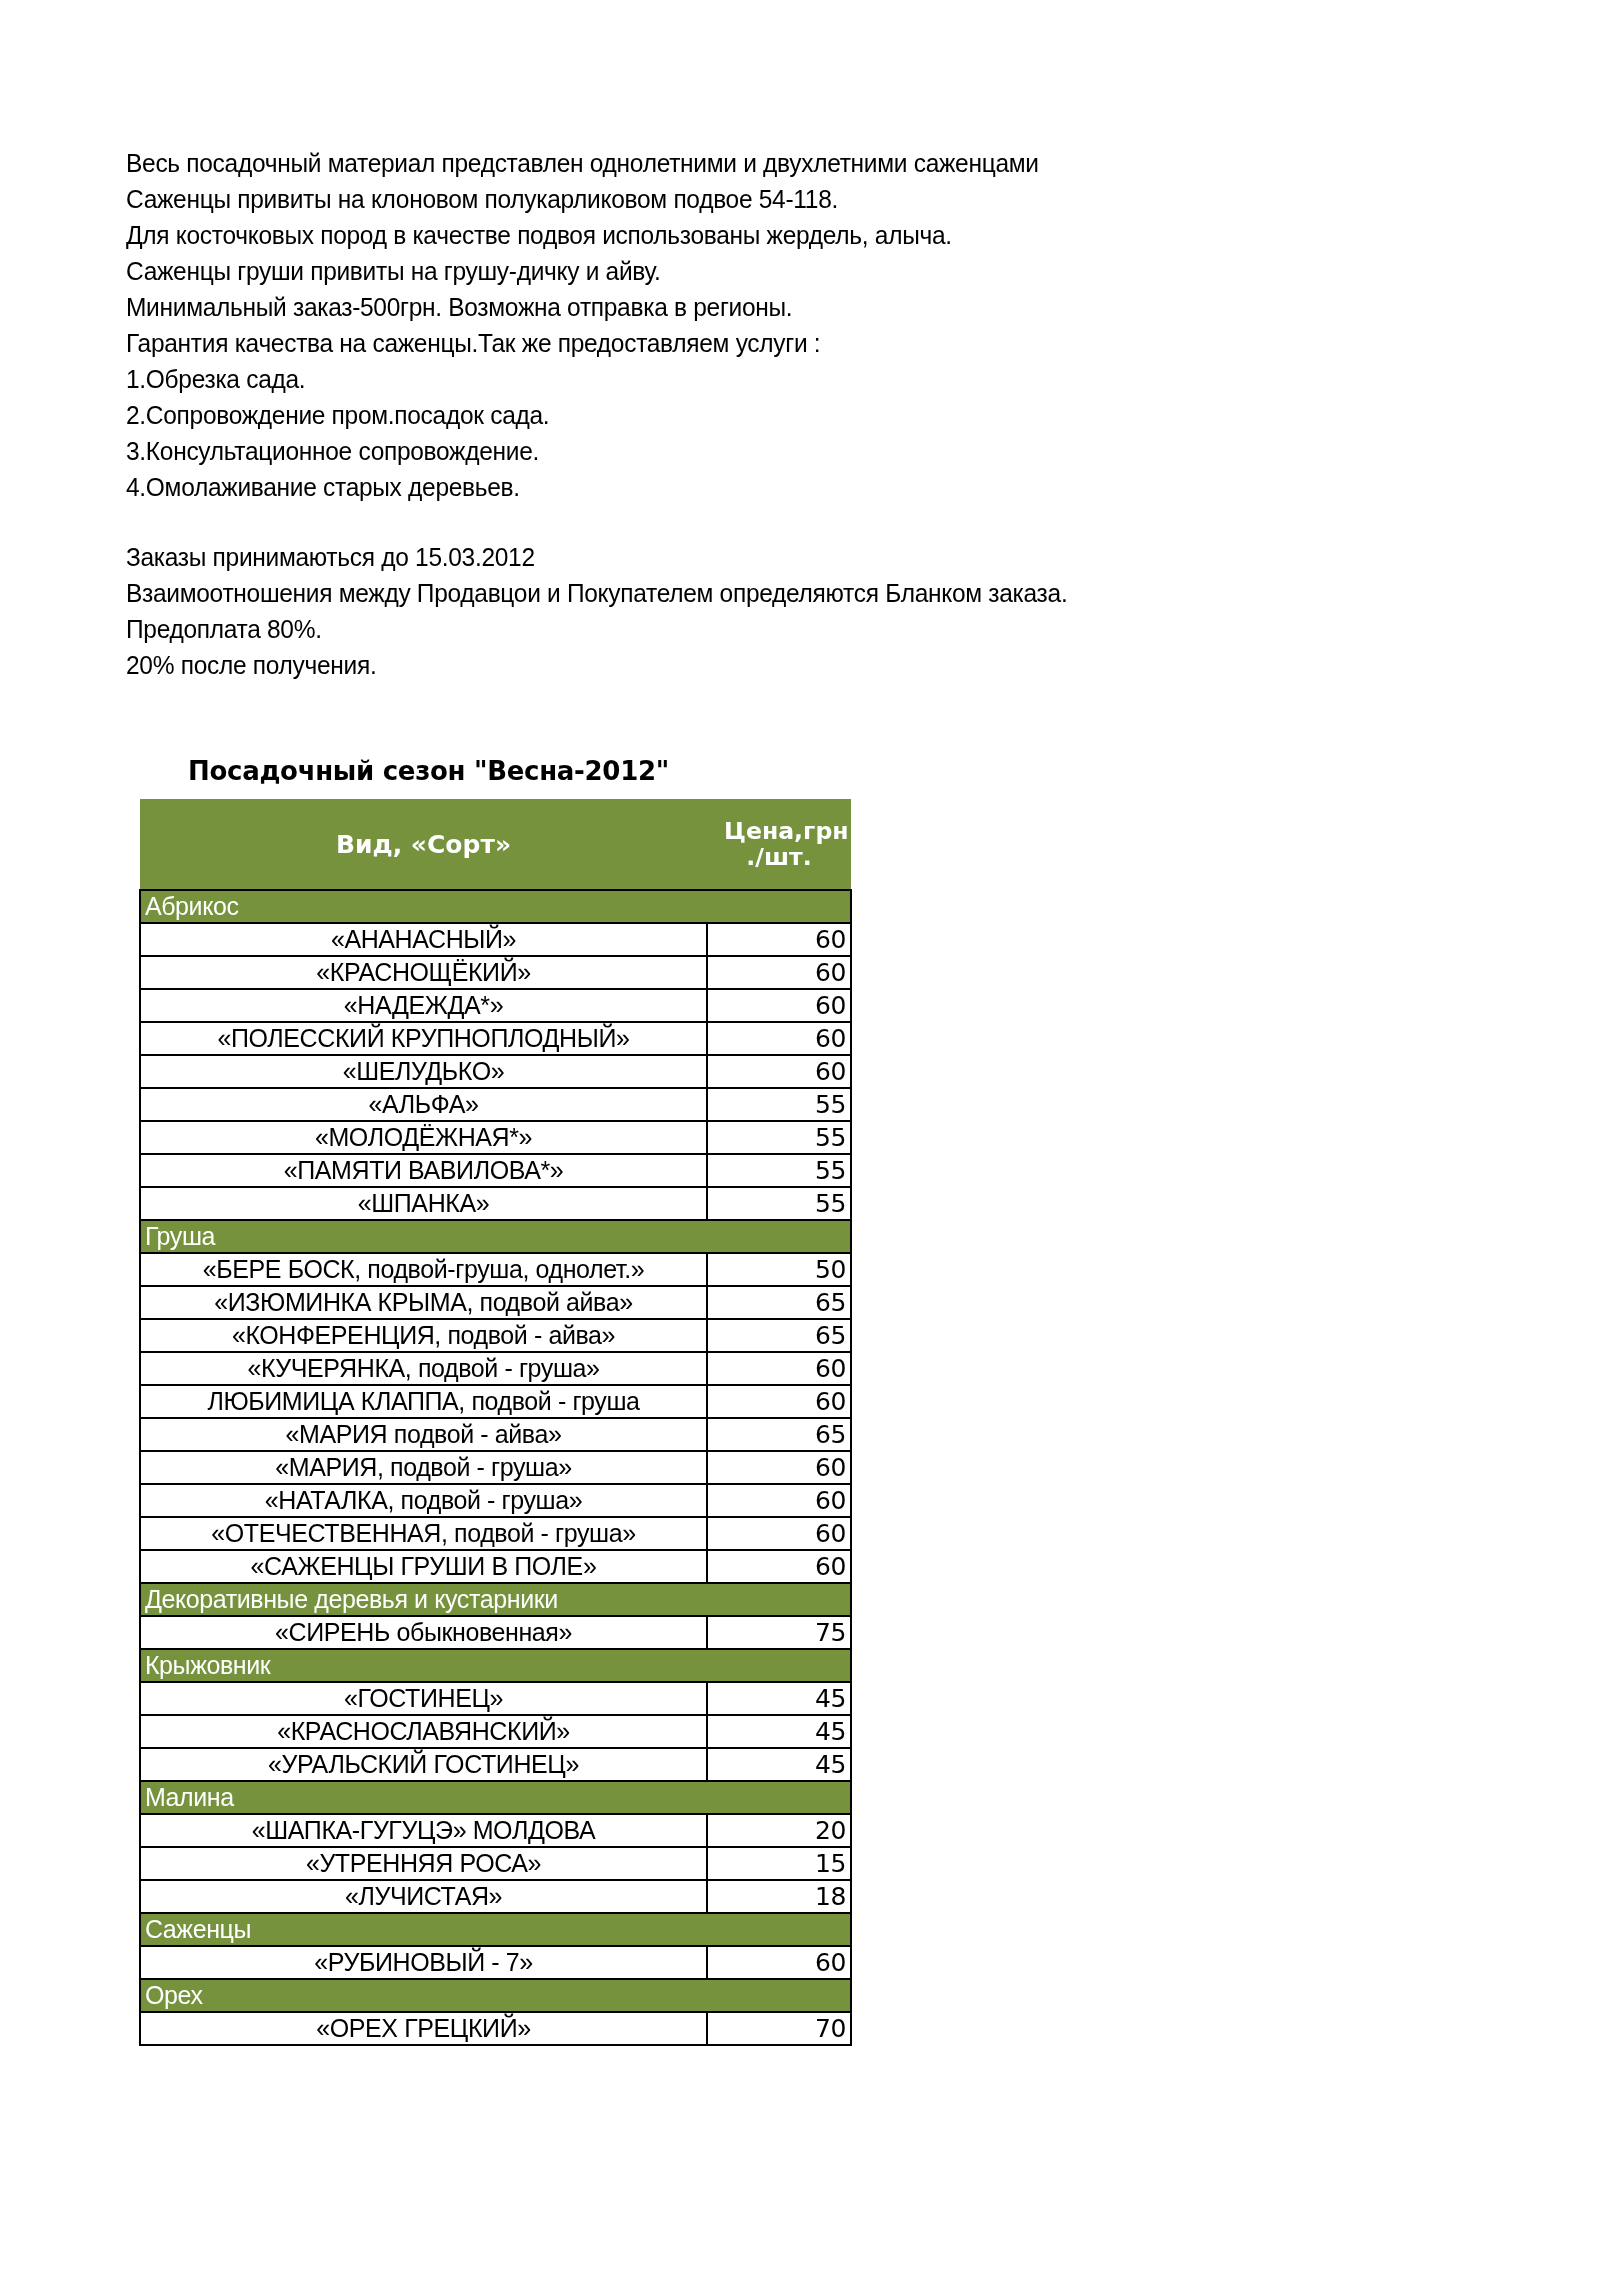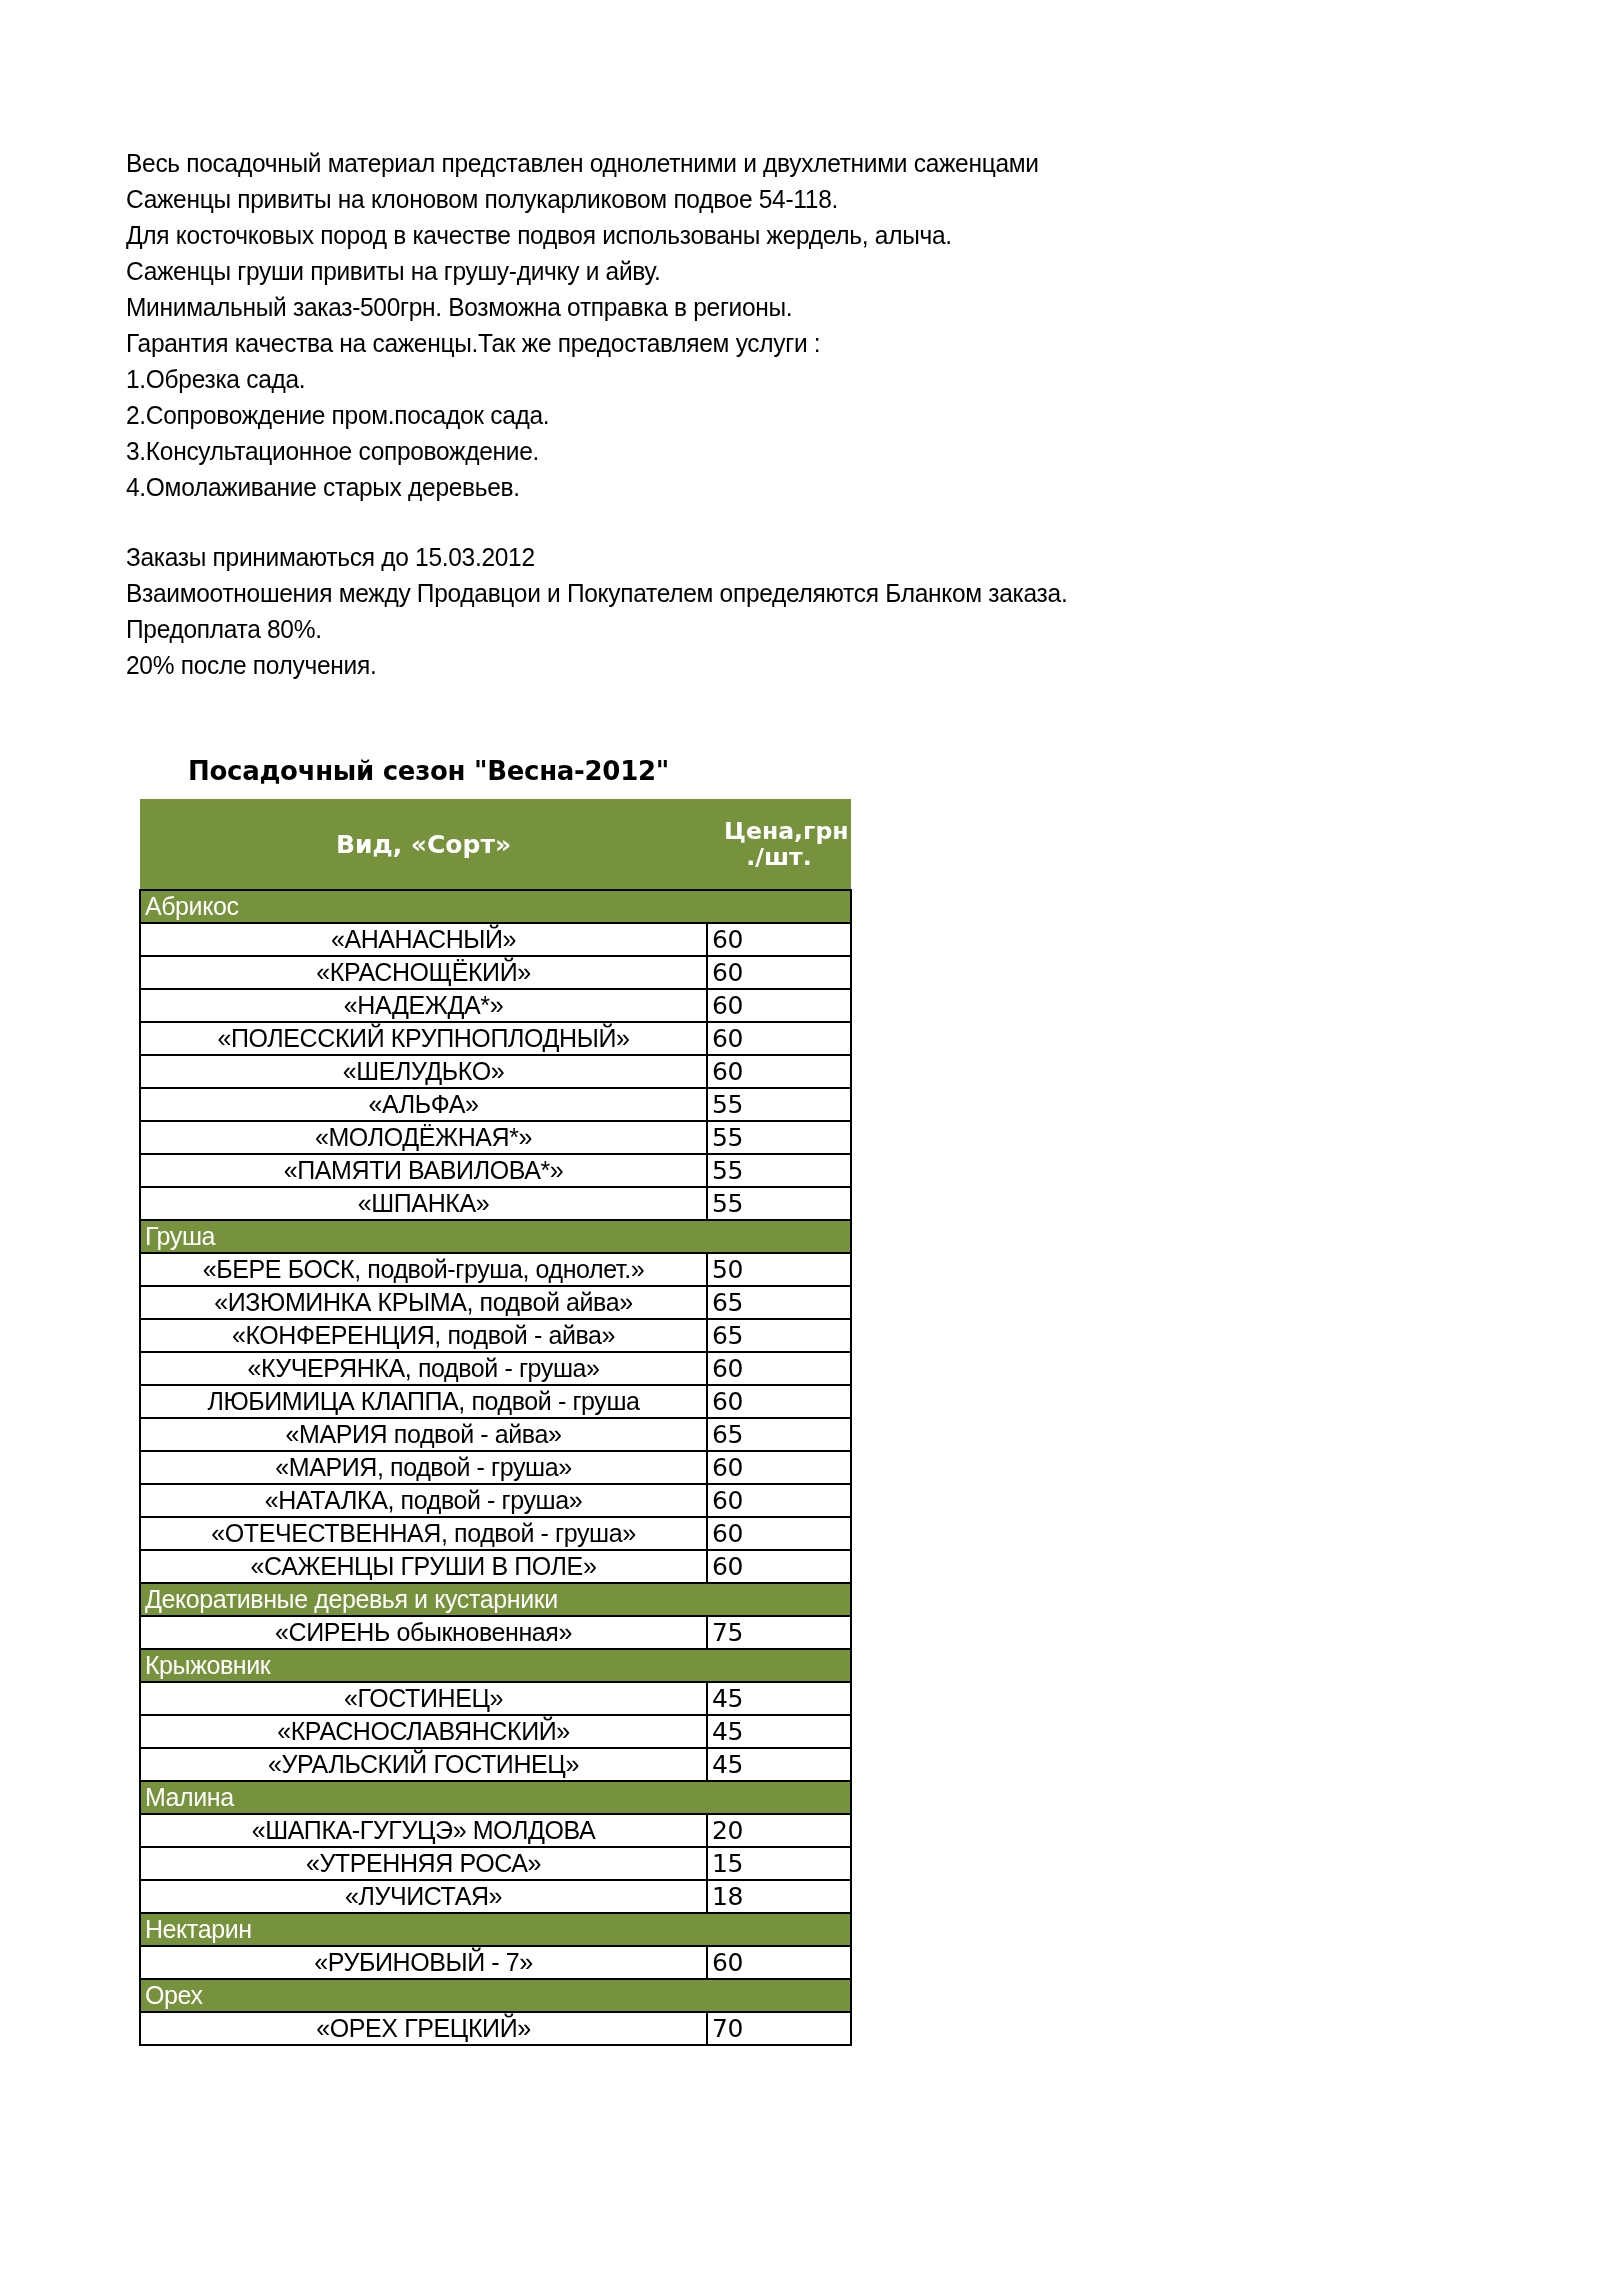--- a/index.html
+++ b/index.html
@@ -16,21 +16,21 @@
   table.price col.c1 { width:567px; }
   table.price col.c2 { width:144px; }
   table.price th { background:#76923c; height:56px; padding:17px; vertical-align:middle;
                    font-family:"DejaVu Sans", sans-serif; font-weight:bold; }
   th.h-name { color:#ffffff; font-size:25px; text-align:center; }
   th.h-price { color:#ffffff; font-size:23.6px; text-align:center; line-height:26px; }
   table.price td { height:31px; padding:0 3.9px; font-size:25px; line-height:31px;
                    border:2.6px solid #000; white-space:nowrap; overflow:hidden;
                    letter-spacing:-0.4px; }
   tr.cat td { background:#76923c; color:#ffffff; border-left:2.6px solid #000; border-right:2.6px solid #000; }
-  td.price-val { text-align:left; font-family:"DejaVu Sans", sans-serif; font-size:24px; letter-spacing:0; }
+  td.price-val { text-align:right; font-family:"DejaVu Sans", sans-serif; font-size:24px; letter-spacing:0; }
   td.name { text-align:center; }
 </style>
 </head>
 <body>
 
 <div class="intro">
   <div id="intro-lines">
       <div class="line">Весь посадочный материал представлен однолетними и двухлетними саженцами</div>
       <div class="line">Саженцы привиты на клоновом полукарликовом подвое 54-118.</div>
       <div class="line">Для косточковых пород в качестве подвоя использованы жердель, алыча.</div>
@@ -181,21 +181,21 @@
       </tr>
       <tr>
         <td class="name">«УТРЕННЯЯ РОСА»</td>
         <td class="price-val">15</td>
       </tr>
       <tr>
         <td class="name">«ЛУЧИСТАЯ»</td>
         <td class="price-val">18</td>
       </tr>
       <tr class="cat">
-        <td colspan="2">Нектарин</td>
+        <td colspan="2">Саженцы</td>
       </tr>
       <tr>
         <td class="name">«РУБИНОВЫЙ - 7»</td>
         <td class="price-val">60</td>
       </tr>
       <tr class="cat">
         <td colspan="2">Орех</td>
       </tr>
       <tr>
         <td class="name">«ОРЕХ ГРЕЦКИЙ»</td>

